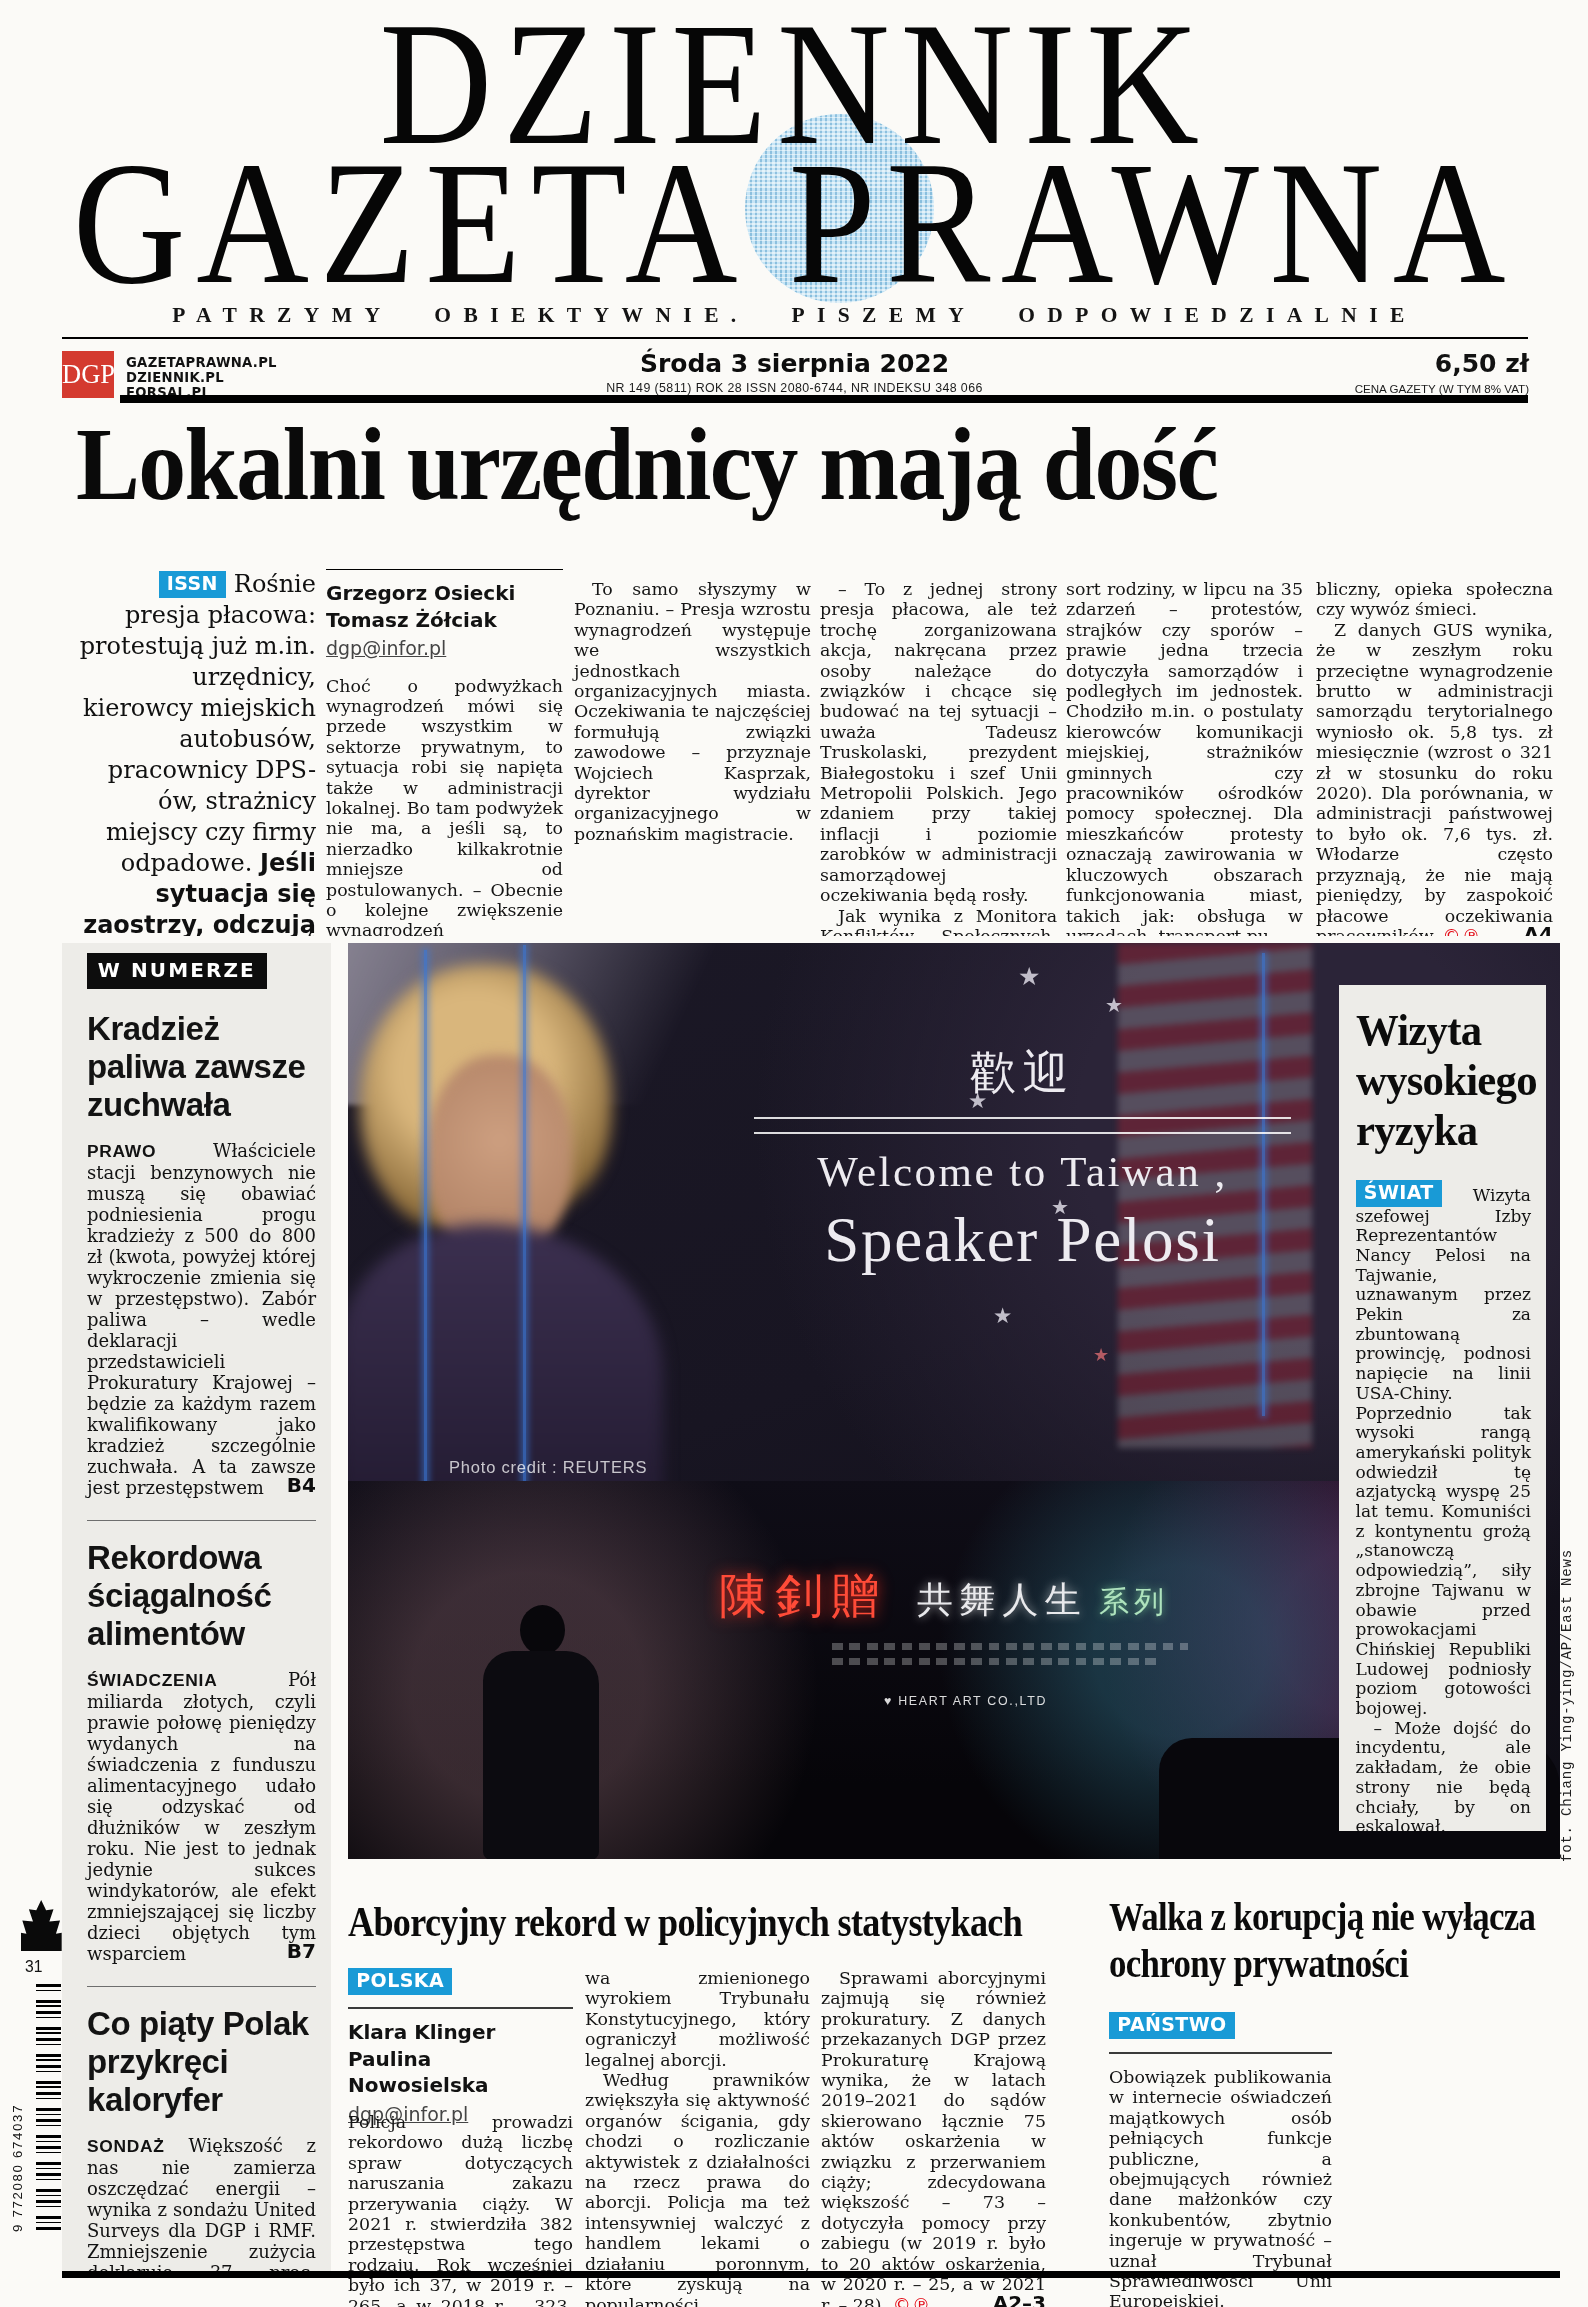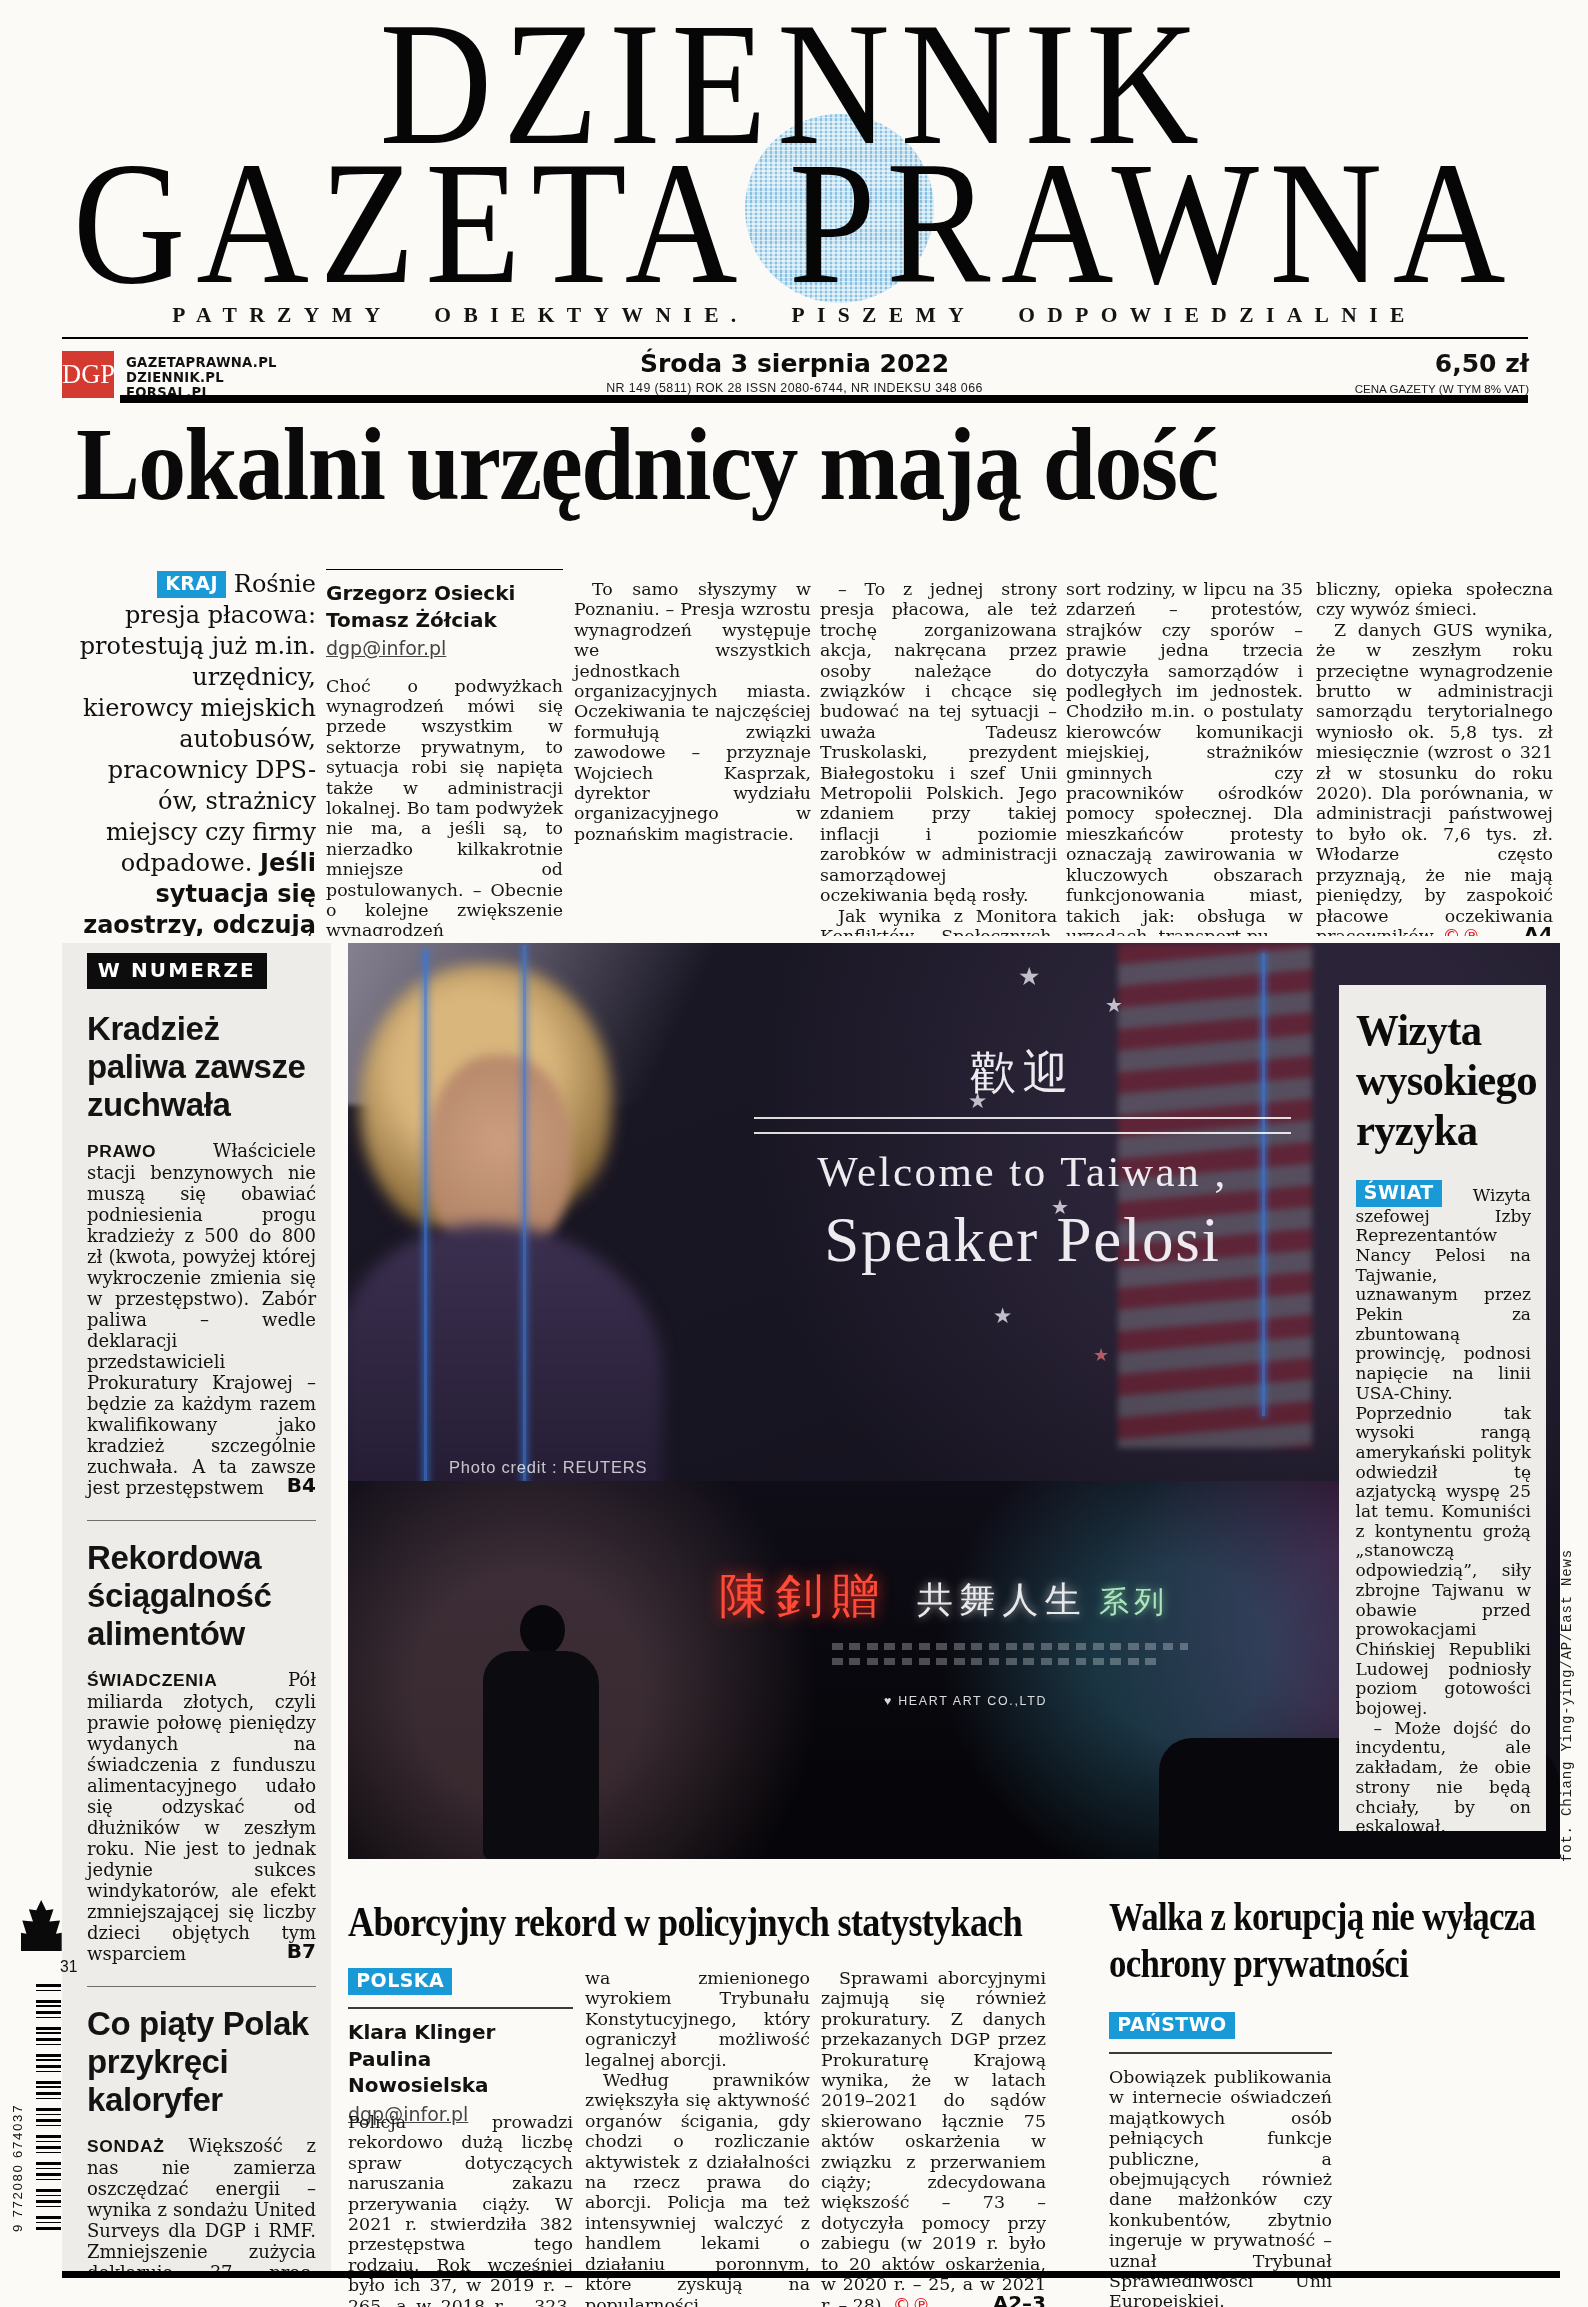--- a/index.html
+++ b/index.html
@@ -153,21 +153,21 @@
   .bcol{width:225px;}
   .bc1{left:348px;top:2112px;}
   .bc2{left:585px;top:1968px;}
   .bc3{left:821px;top:1968px;}
   .bc4{left:1109px;top:2067px;width:223px;}
   .rule-bottom{left:62px;top:2271px;width:1498px;height:7.4px;background:#000;}
 
   
   .pubmark{left:20.7px;top:1900px;width:41px;height:51px;background:#0a0a0a;
     clip-path:polygon(50% 0,62% 20%,80% 18%,70% 42%,96% 40%,86% 66%,100% 64%,100% 100%,0 100%,0 64%,14% 66%,4% 40%,30% 42%,20% 18%,38% 20%);}
-  .bc-31{left:25px;top:1958px;font-family:"Liberation Sans",sans-serif;font-size:15.7px;margin-left:35px;}
+  .bc-31{left:25px;top:1958px;font-family:"Liberation Sans",sans-serif;font-size:15.7px;}
   .bc-num{left:10px;top:1984px;width:18px;height:248px;writing-mode:vertical-rl;transform:rotate(180deg);
     font-family:"Liberation Sans",sans-serif;font-size:13.2px;letter-spacing:1.7px;}
   .bc-bars{left:36px;top:1984px;width:25px;height:248px;background:
     repeating-linear-gradient(180deg,#000 0 3.3px,transparent 3.3px 5.8px,#000 5.8px 7.4px,transparent 7.4px 11.6px,
       #000 11.6px 12.4px,transparent 12.4px 15.7px,#000 15.7px 19px,transparent 19px 21.5px,#000 21.5px 23px,transparent 23px 27px);}
 </style>
 </head>
 <body>
 
 <div class="page">
@@ -187,21 +187,21 @@
   <div class="abs datebar">Środa 3 sierpnia 2022</div>
   <div class="abs issue">NR 149 (5811) ROK 28 ISSN 2080-6744, NR INDEKSU 348 066</div>
   <div class="abs price">6,50 zł</div>
   <div class="abs price-note">CENA GAZETY (W TYM 8% VAT)</div>
   <div class="abs rule-thick"></div>
 
   <div class="abs headline">Lokalni urzędnicy mają dość</div>
 
   <div class="abs leadcols">
     <div class="lc lc1">
-      <p class="intro"><span class="badge">KRAJ</span>
+      <p class="intro"><span class="badge">ISSN</span>
         <span>Rośnie presja płacowa: protestują już m.in. urzędnicy, kierowcy miejskich autobusów, pracownicy DPS-ów, strażnicy miejscy czy firmy odpadowe.</span>
         <b>Jeśli sytuacja się zaostrzy, odczują to mieszkańcy</b></p>
     </div>
     <div class="lc lc2">
       <div class="toprule">
         <div class="author">Grzegorz Osiecki</div>
         <div class="author">Tomasz Żółciak</div>
         <div class="email">dgp@infor.pl</div>
       </div>
       <div class="body after-authors">

